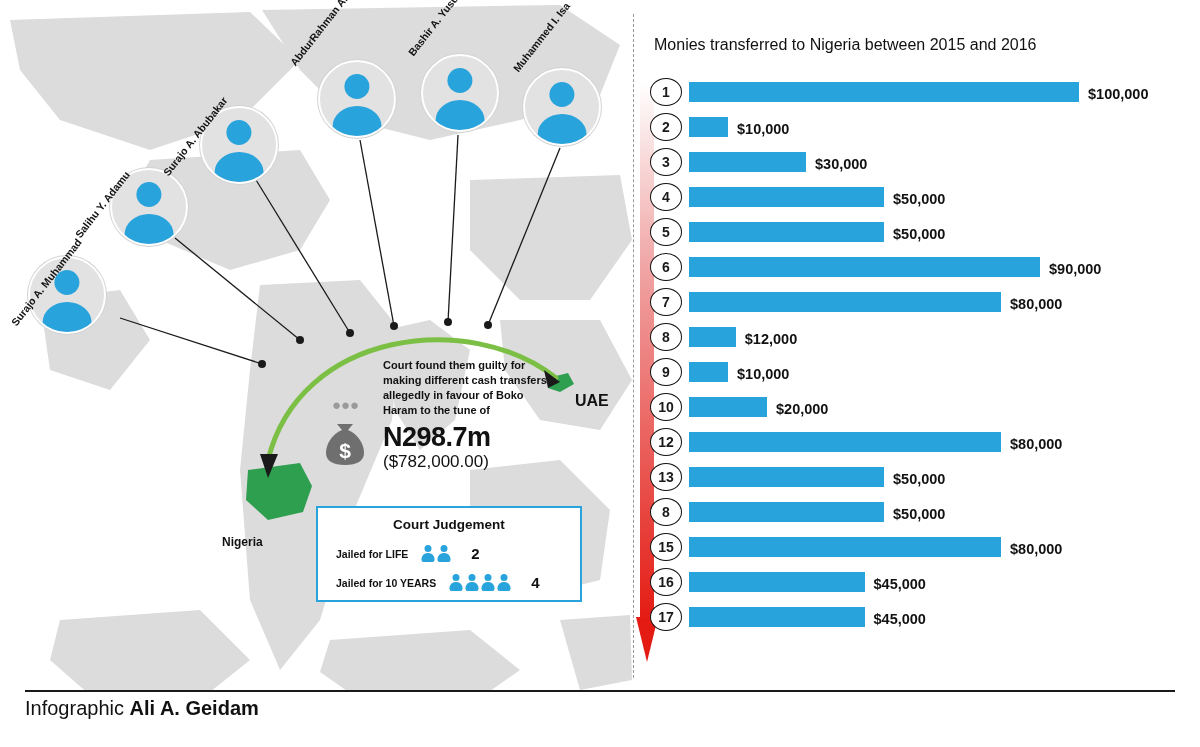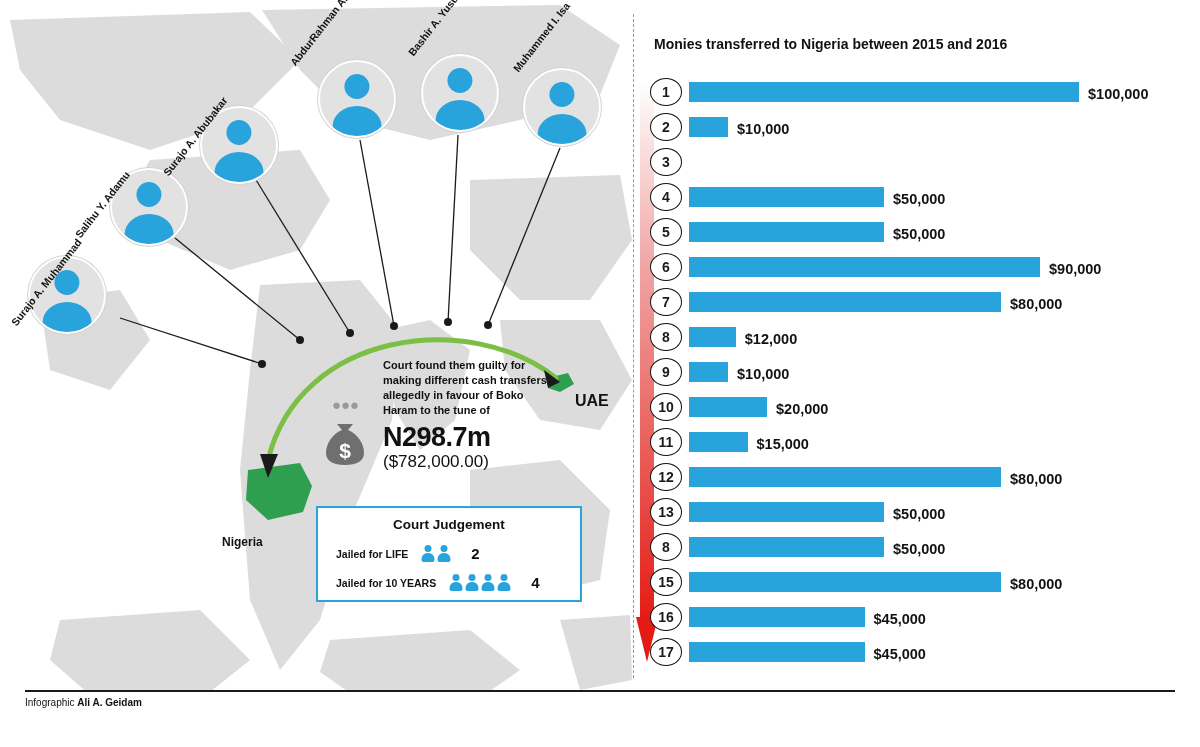--- a/index.html
+++ b/index.html
@@ -53,35 +53,35 @@
 
   .moneybag{position:absolute;left:322px;top:418px;width:46px;height:48px;}
   .coins{position:absolute;left:332px;top:396px;font-size:15px;color:#9a9a9a;}
 
   
   .divider{position:absolute;left:633px;top:14px;width:0;height:664px;
     border-left:1px dashed #999;}
 
   
   .right{position:absolute;left:650px;top:0;width:550px;height:690px;}
-  .chart-title{position:absolute;left:4px;top:36px;font-size:14px;font-weight:bold;color:#111;}
+  .chart-title{position:absolute;left:4px;top:36px;font-size:16px;font-weight:normal;color:#111;}
   .rows{position:absolute;left:0;top:74px;width:550px;}
   .row{position:relative;height:35px;display:flex;align-items:center;}
   .rank{width:30px;height:26px;border:1.6px solid #111;border-radius:50%;
     display:flex;align-items:center;justify-content:center;font-size:14px;font-weight:bold;
     background:#fff;flex:0 0 auto;}
   .barwrap{position:relative;flex:1 1 auto;display:flex;align-items:flex-end;margin-left:7px;}
   .bar{height:20px;background:#29a3dc;}
   .barlabel{font-size:14.5px;font-weight:bold;color:#111;margin-left:9px;white-space:nowrap;}
 
   .arrow{position:absolute;left:-14px;top:82px;width:22px;height:580px;}
 
   
   .footline{position:absolute;left:25px;top:690px;width:1150px;height:2px;background:#1a1a1a;}
-  .credit{position:absolute;left:25px;top:697px;font-size:10px;color:#111;}
+  .credit{position:absolute;left:25px;top:697px;font-size:20px;color:#111;}
   .credit b{font-weight:bold;}
 </style>
 </head>
 <body>
 
 <div class="root">
 
   <div class="left">
 
     <div class="map-canvas">
@@ -249,20 +249,24 @@
         </div>
         <div class="row">
           <div class="rank">2</div>
           <div class="barwrap">
             <div class="bar" style="width: 39px; background: rgb(41, 163, 220);"></div>
             <div class="barlabel">$10,000</div>
           </div>
         </div>
         <div class="row">
           <div class="rank">3</div>
+          <div class="barwrap">
+            <div class="bar" style="width: 117px; background: rgb(41, 163, 220);"></div>
+            <div class="barlabel">$30,000</div>
+          </div>
         </div>
         <div class="row">
           <div class="rank">4</div>
           <div class="barwrap">
             <div class="bar" style="width: 195px; background: rgb(41, 163, 220);"></div>
             <div class="barlabel">$50,000</div>
           </div>
         </div>
         <div class="row">
           <div class="rank">5</div>
@@ -297,27 +301,20 @@
           <div class="barwrap">
             <div class="bar" style="width: 39px; background: rgb(41, 163, 220);"></div>
             <div class="barlabel">$10,000</div>
           </div>
         </div>
         <div class="row">
           <div class="rank">10</div>
           <div class="barwrap">
             <div class="bar" style="width: 78px; background: rgb(41, 163, 220);"></div>
             <div class="barlabel">$20,000</div>
-          </div>
-        </div>
-        <div class="row">
-          <div class="rank">11</div>
-          <div class="barwrap">
-            <div class="bar" style="width: 58.5px; background: rgb(41, 163, 220);"></div>
-            <div class="barlabel">$15,000</div>
           </div>
         </div>
         <div class="row">
           <div class="rank">12</div>
           <div class="barwrap">
             <div class="bar" style="width: 312px; background: rgb(41, 163, 220);"></div>
             <div class="barlabel">$80,000</div>
           </div>
         </div>
         <div class="row">

